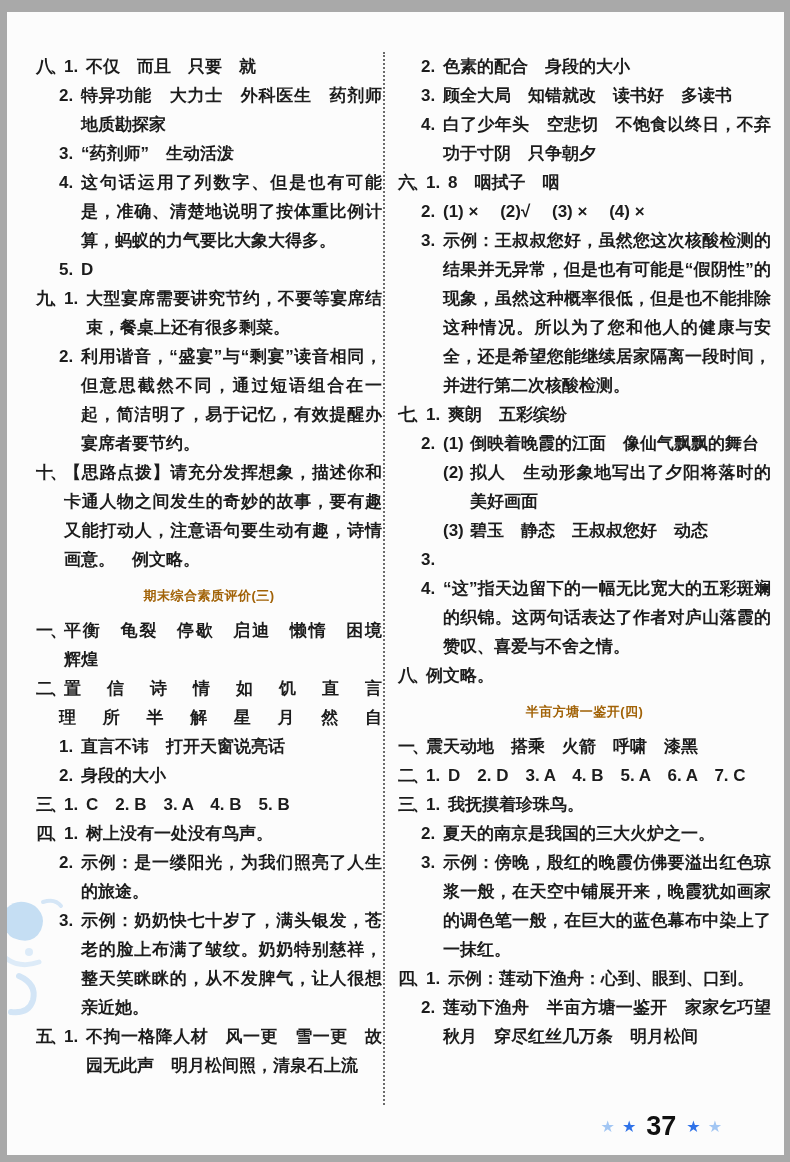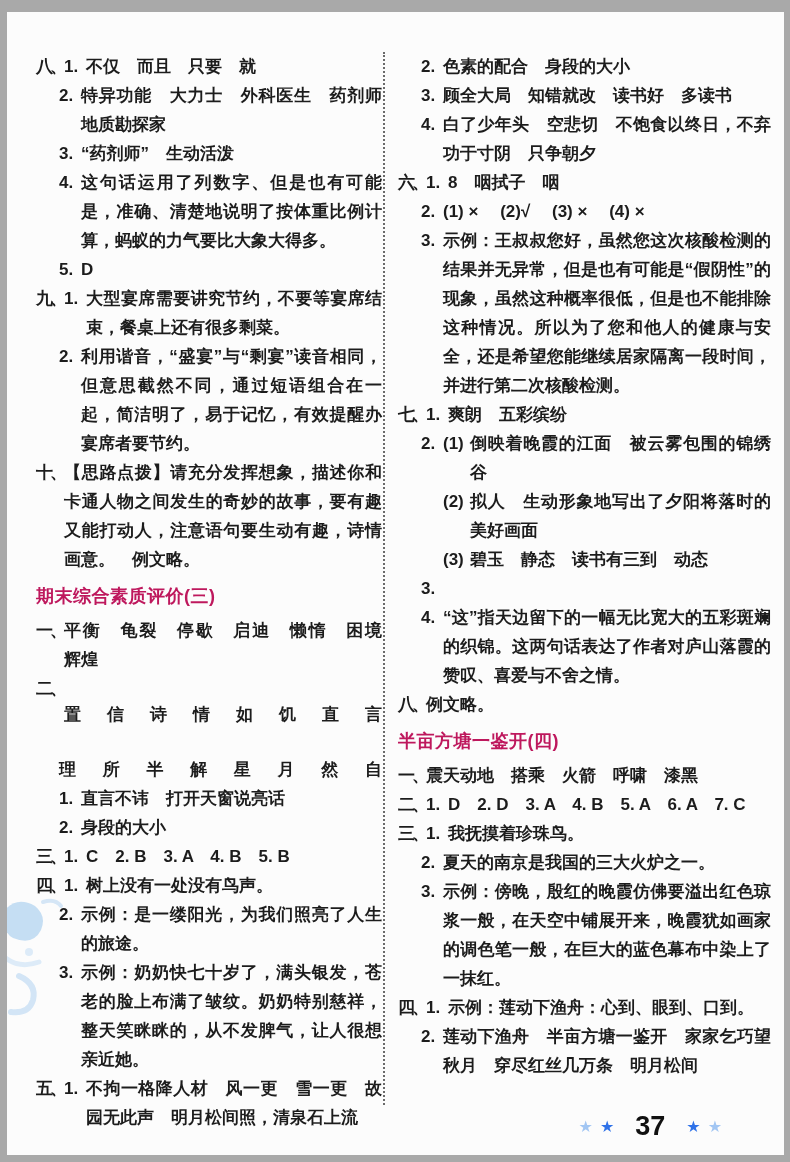--- a/index.html
+++ b/index.html
@@ -18,32 +18,32 @@
     border-left:2px dotted #6a6a6a;
   }
   .col{position:absolute;top:40px;color:#1c1c1c;font-size:17px;line-height:29px;font-weight:600;}
   .col-left{left:29px;width:346px;}
   .col-right{left:391px;width:373px;}
   .line{display:flex;align-items:flex-start;}
   .line .m{flex:0 0 23px;white-space:nowrap;letter-spacing:-3px;}
   .line .n{flex:0 0 22px;white-space:nowrap;}
   .line .p{flex:0 0 27px;white-space:nowrap;}
   .line .t{flex:1 1 auto;text-align:justify;}
-  .line.jl .t{text-align:justify;text-align-last:justify;margin-top:26px;}
+  .line.jl .t{text-align:justify;text-align-last:justify;}
   .heading{
-    font-size:18px;font-weight:800;color:#be185d;
+    text-align:center;font-size:13px;font-weight:800;color:#a16207;
     margin:7px 0 5px 0;line-height:30px;letter-spacing:0.5px;
   }
   .footer{
     position:absolute;right:62px;bottom:15px;display:flex;align-items:center;gap:7px;
   }
   .footer .star{font-size:16px;line-height:1;}
   .footer .s-dark{color:#2f72e8;}
   .footer .s-light{color:#a2c6f3;}
-  .footer .pagenum{font-size:27px;font-weight:800;color:#111;margin:0 14px;line-height:1;}
+  .footer .pagenum{font-size:27px;font-weight:800;color:#111;margin:0 3px;line-height:1;}
   .watermark{position:absolute;left:-8px;top:880px;opacity:0.85;}
 </style>
 </head>
 <body>
 
 <div class="sheet">
 
   <svg class="watermark" width="78" height="140" viewBox="0 0 78 140" aria-hidden="true">
     <path d="M6 18 Q2 40 14 46 Q34 54 42 38 Q48 24 36 14 Q18 4 6 18 Z" fill="#bcd9f2"></path>
     <path d="M44 10 Q56 6 62 14" fill="none" stroke="#cfe3f6" stroke-width="4" stroke-linecap="round"></path>
@@ -177,33 +177,33 @@
       </div>
       <div class="line">
         <span class="m">七、</span>
         <span class="n">1.</span>
         <div class="t">爽朗　五彩缤纷</div>
       </div>
       <div class="line">
         <span class="m"></span>
         <span class="n">2.</span>
         <span class="p">(1)</span>
-        <div class="t">倒映着晚霞的江面　被云雾包围的锦绣谷</div>
+        <div class="t">倒映着晚霞的江面　像仙气飘飘的舞台</div>
       </div>
       <div class="line">
         <span class="m"></span>
         <span class="n"></span>
         <span class="p">(2)</span>
         <div class="t">拟人　生动形象地写出了夕阳将落时的美好画面</div>
       </div>
       <div class="line">
         <span class="m"></span>
         <span class="n"></span>
         <span class="p">(3)</span>
-        <div class="t">碧玉　静态　读书有三到　动态</div>
+        <div class="t">碧玉　静态　王叔叔您好　动态</div>
       </div>
       <div class="line">
         <span class="m"></span>
         <span class="n">3.</span>
       </div>
       <div class="line">
         <span class="m"></span>
         <span class="n">4.</span>
         <div class="t">“这”指天边留下的一幅无比宽大的五彩斑斓的织锦。这两句话表达了作者对庐山落霞的赞叹、喜爱与不舍之情。</div>
       </div>

